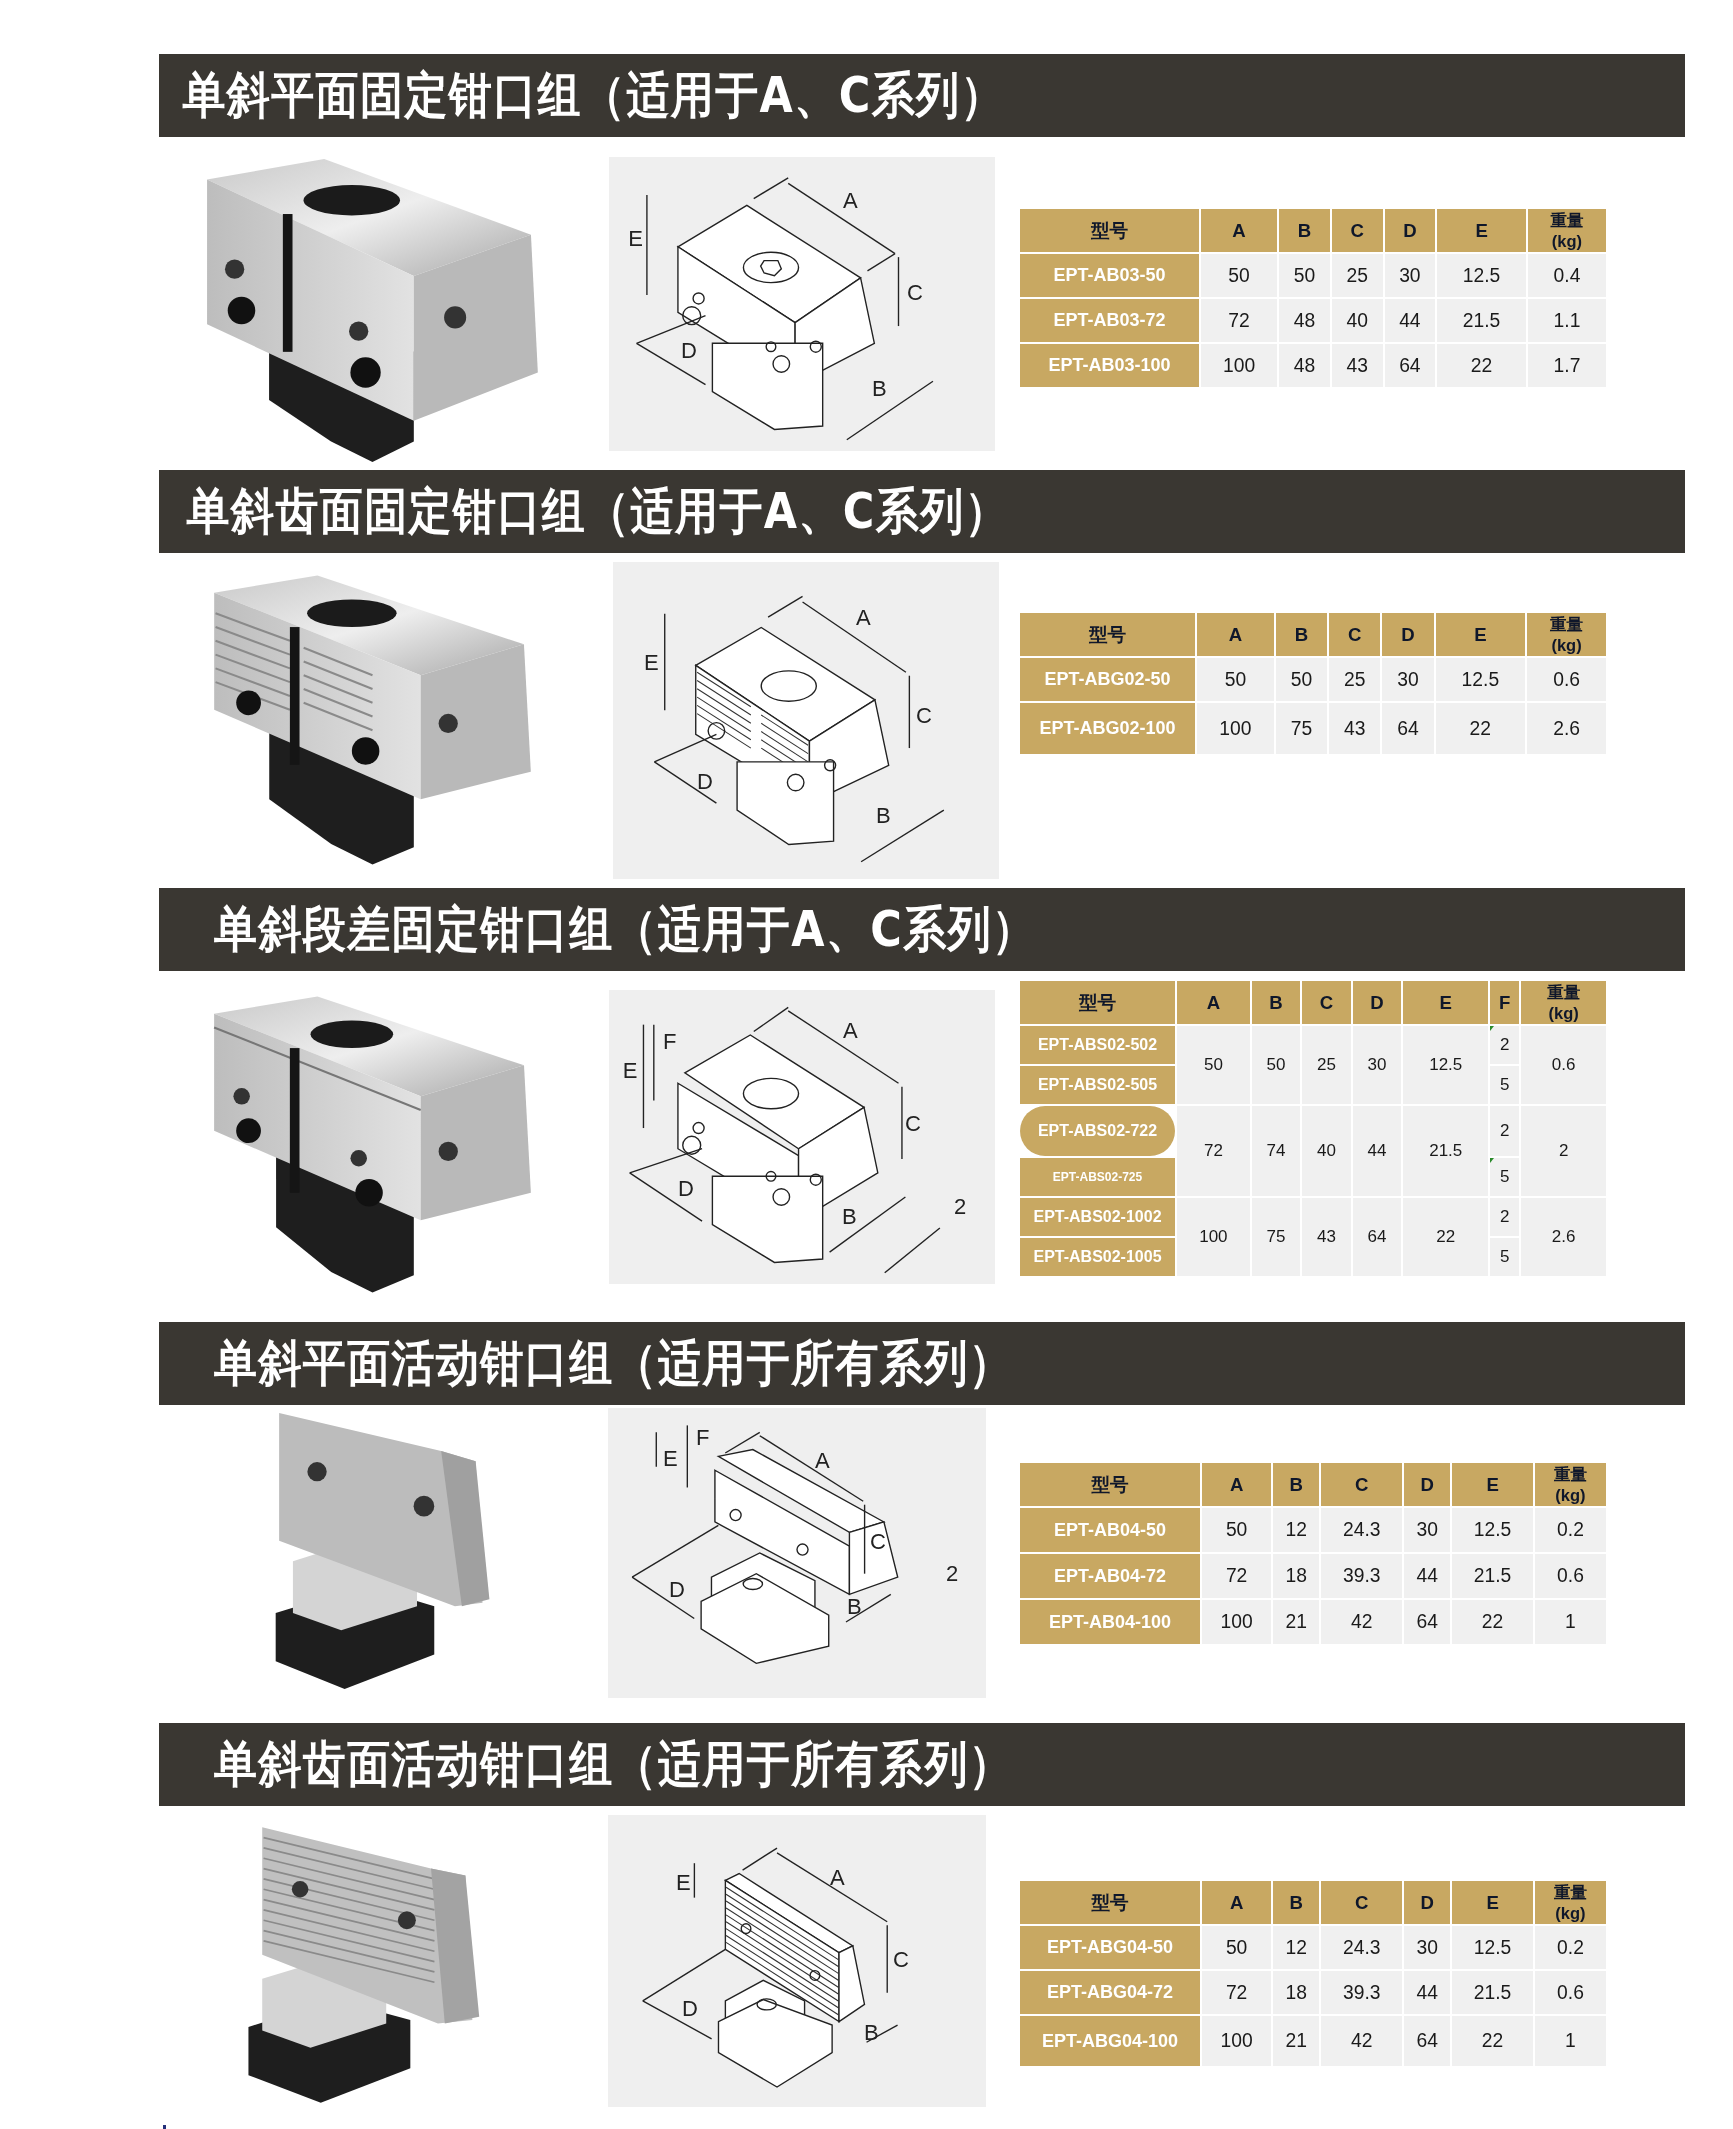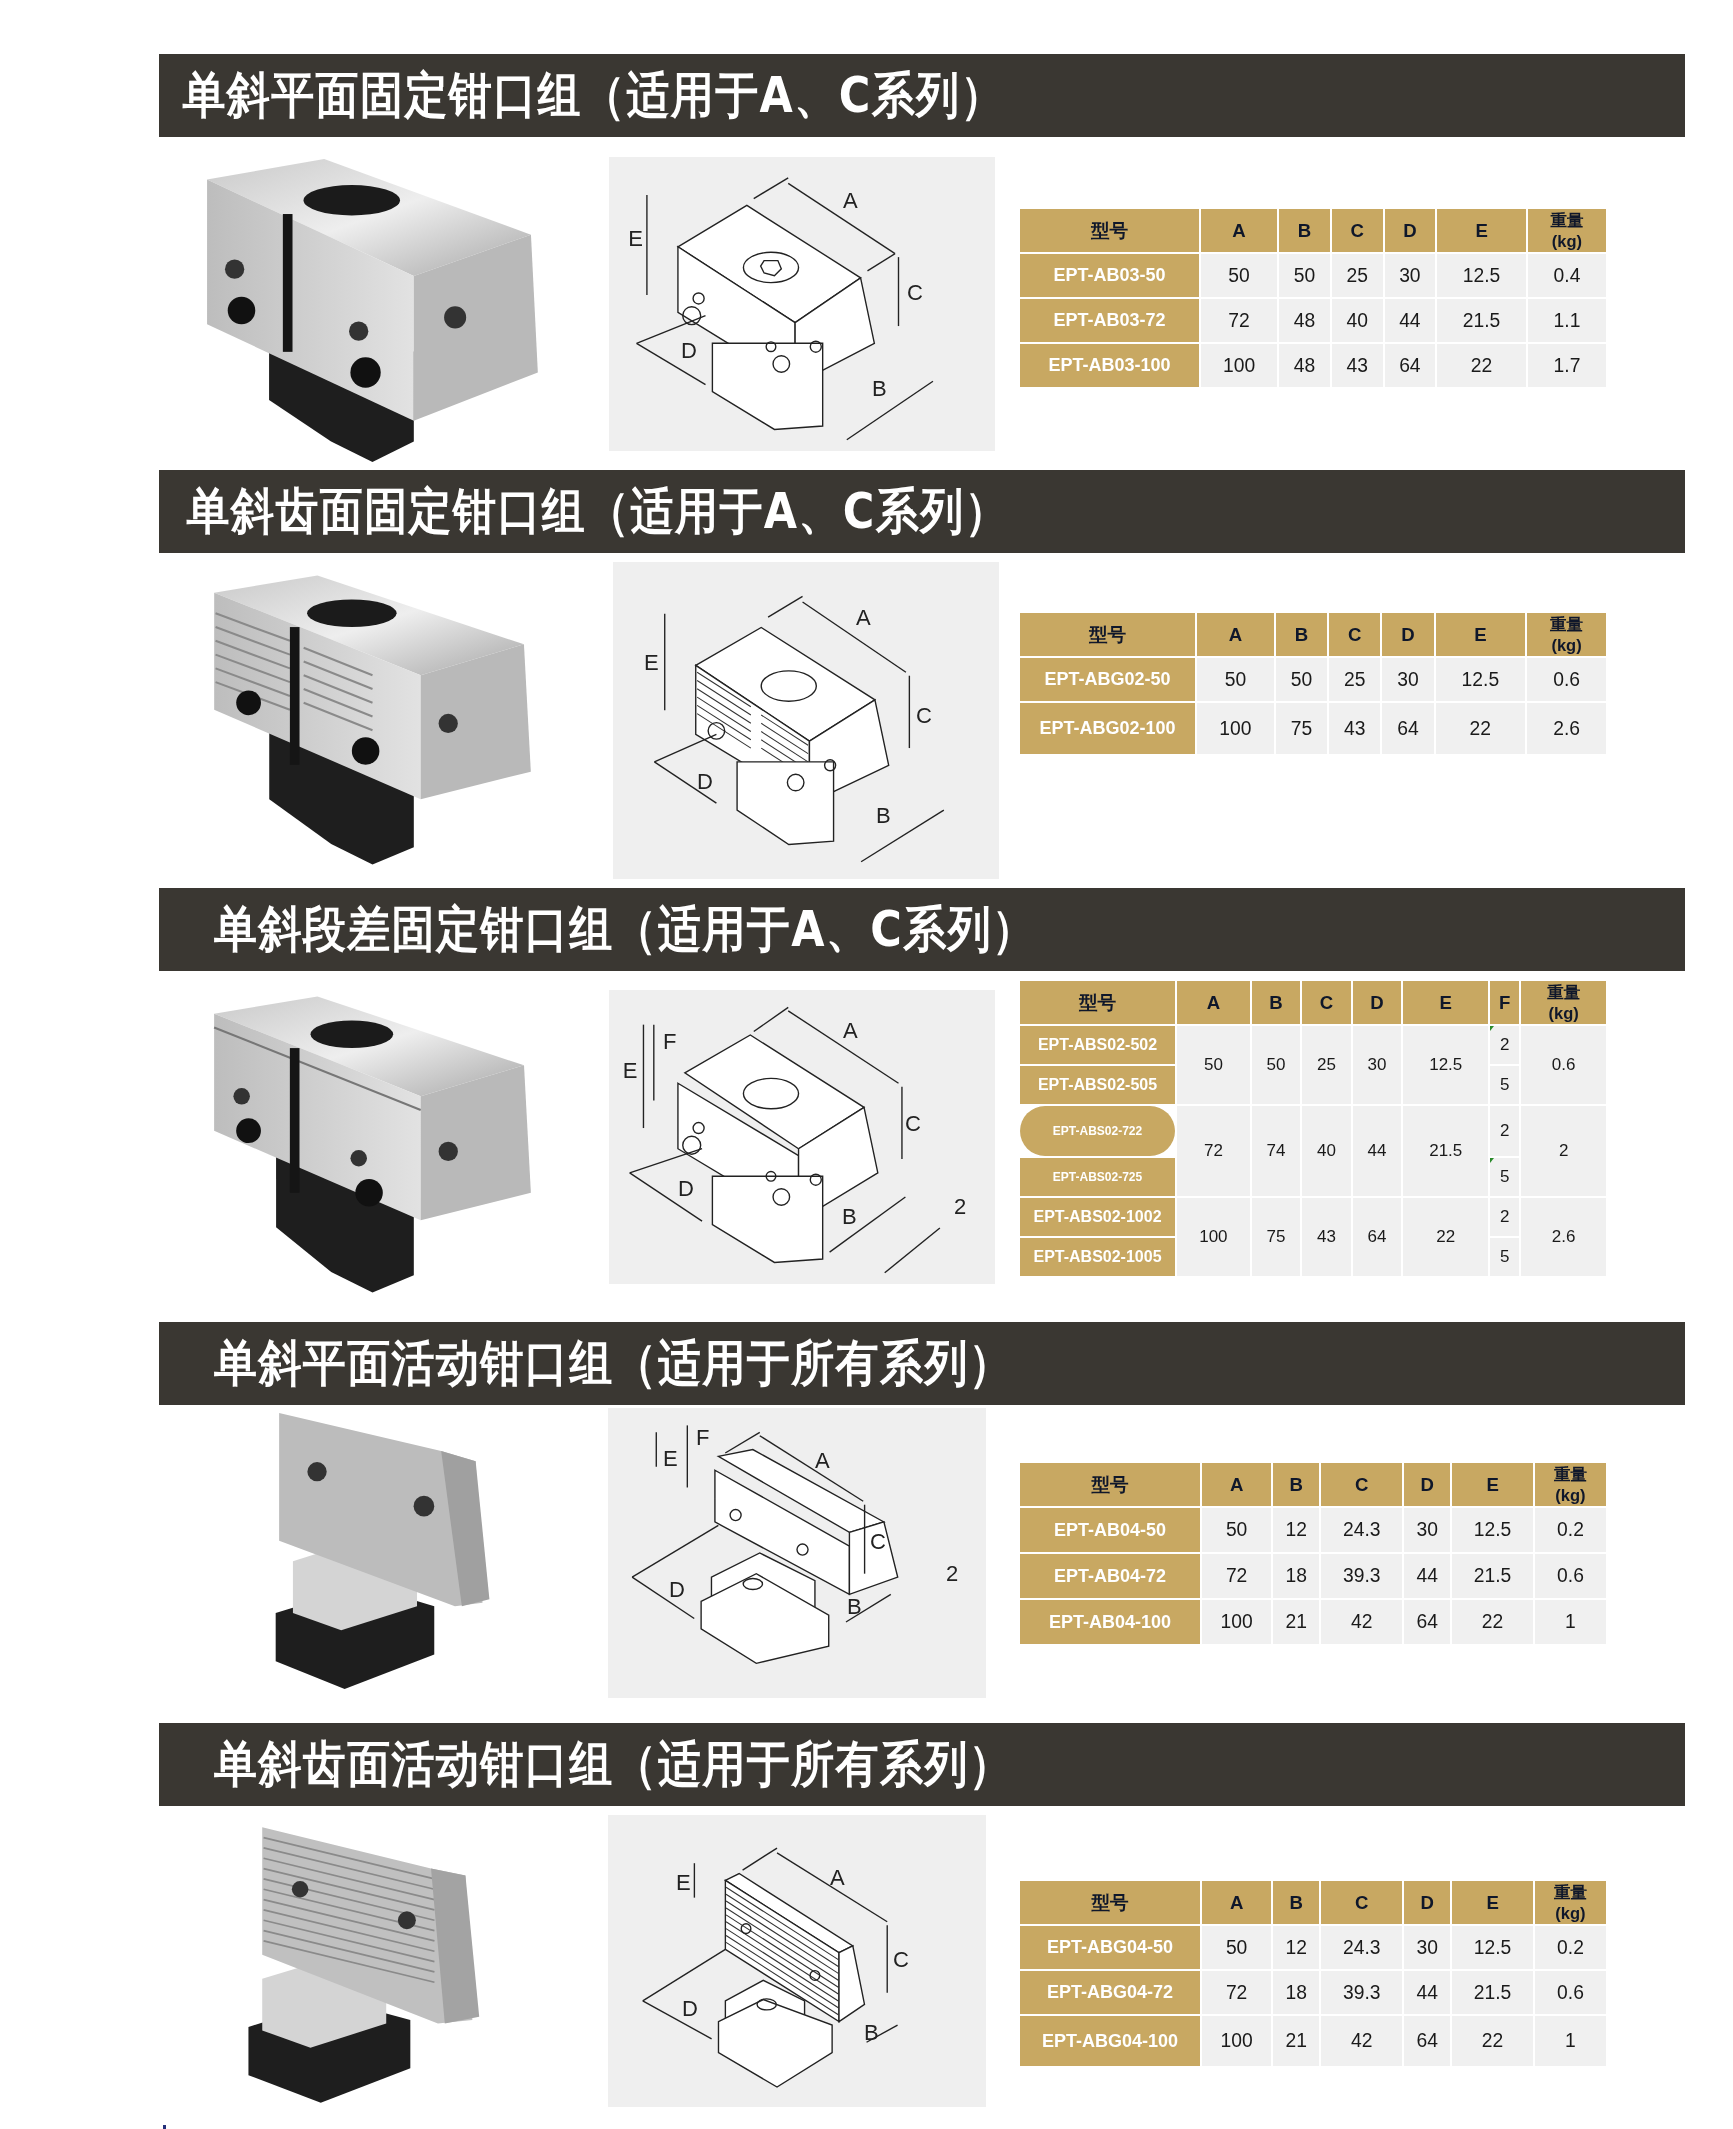--- a/index.html
+++ b/index.html
@@ -336,21 +336,21 @@
       <td rowspan="2" style="font-size:17px;">30</td>
       <td rowspan="2" style="font-size:17px;">12.5</td>
       <td class="f-mark" style="font-size:17px;">2</td>
       <td rowspan="2" style="font-size:17px;">0.6</td>
     </tr>
     <tr style="height:38px;">
       <td class="model" style="font-size:16px;">EPT-ABS02-505</td>
       <td style="font-size:17px;">5</td>
     </tr>
     <tr style="height:50px;">
-      <td class="model" style="font-size:12px;border-radius:25px;">EPT-ABS02-722</td>
+      <td class="model" style="font-size:16px;border-radius:25px;">EPT-ABS02-722</td>
       <td rowspan="2" style="font-size:17px;">72</td>
       <td rowspan="2" style="font-size:17px;">74</td>
       <td rowspan="2" style="font-size:17px;">40</td>
       <td rowspan="2" style="font-size:17px;">44</td>
       <td rowspan="2" style="font-size:17px;">21.5</td>
       <td style="font-size:17px;">2</td>
       <td rowspan="2" style="font-size:17px;">2</td>
     </tr>
     <tr style="height:38px;">
       <td class="model" style="font-size:12px;">EPT-ABS02-725</td>

